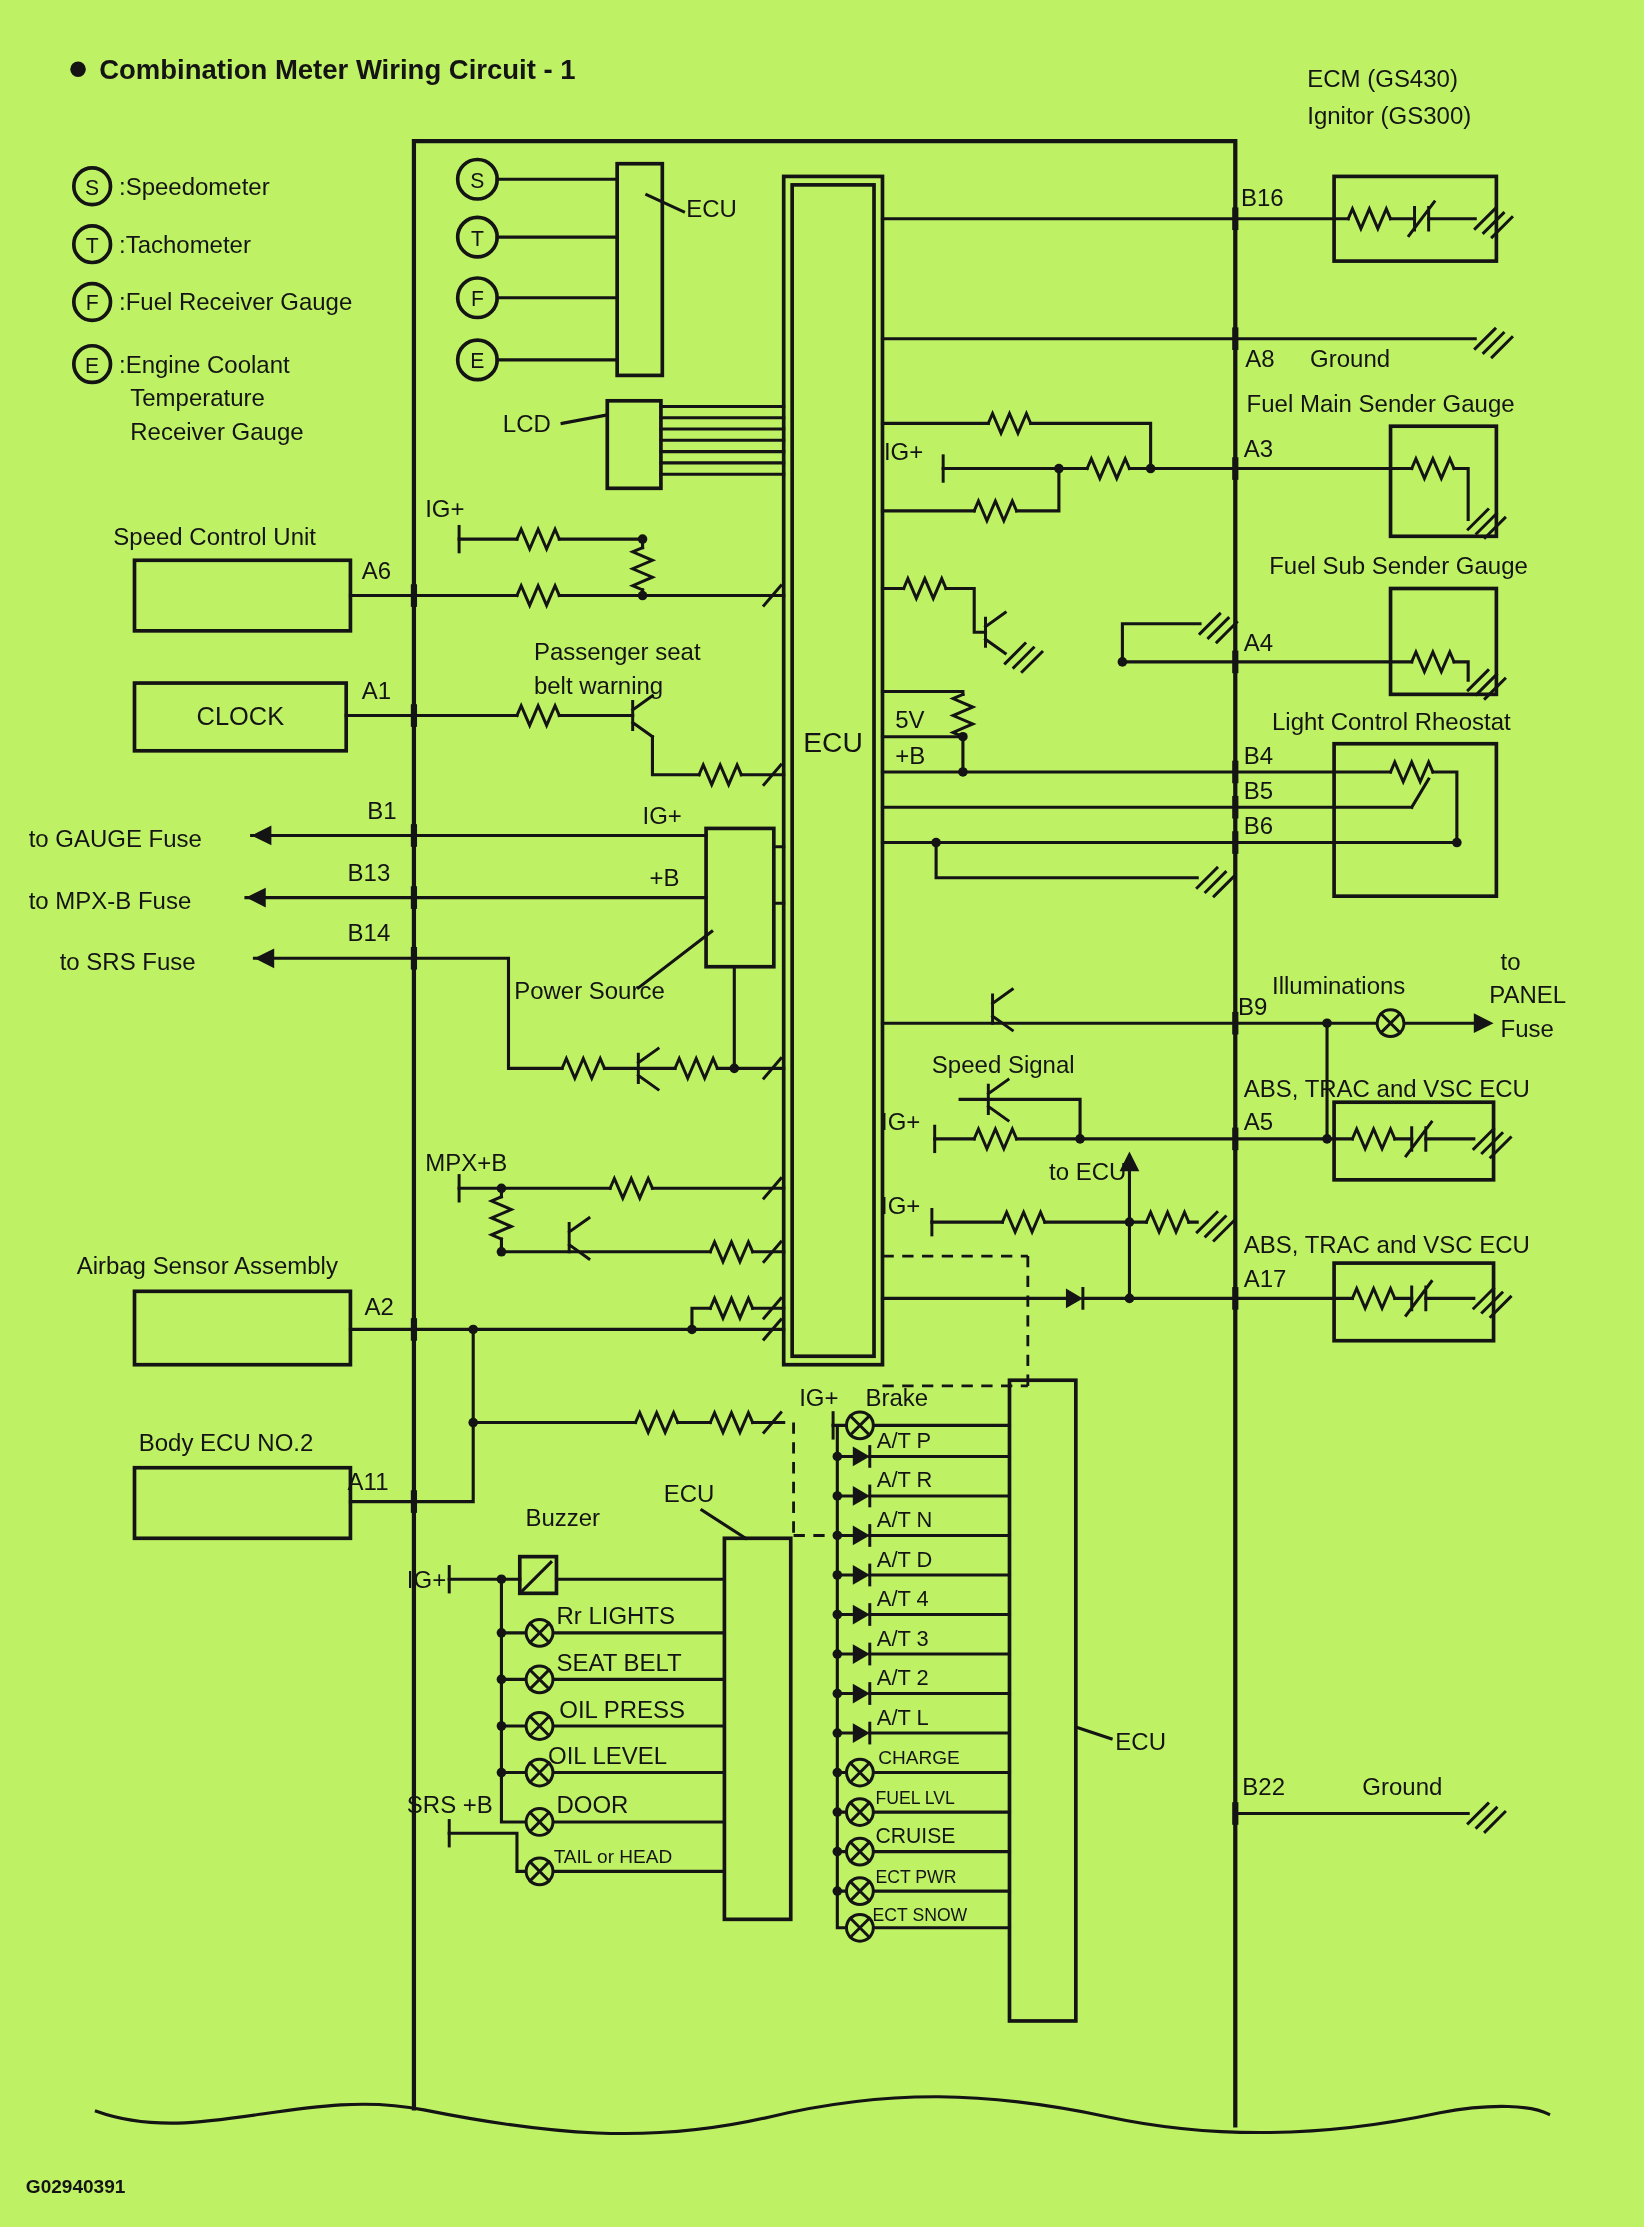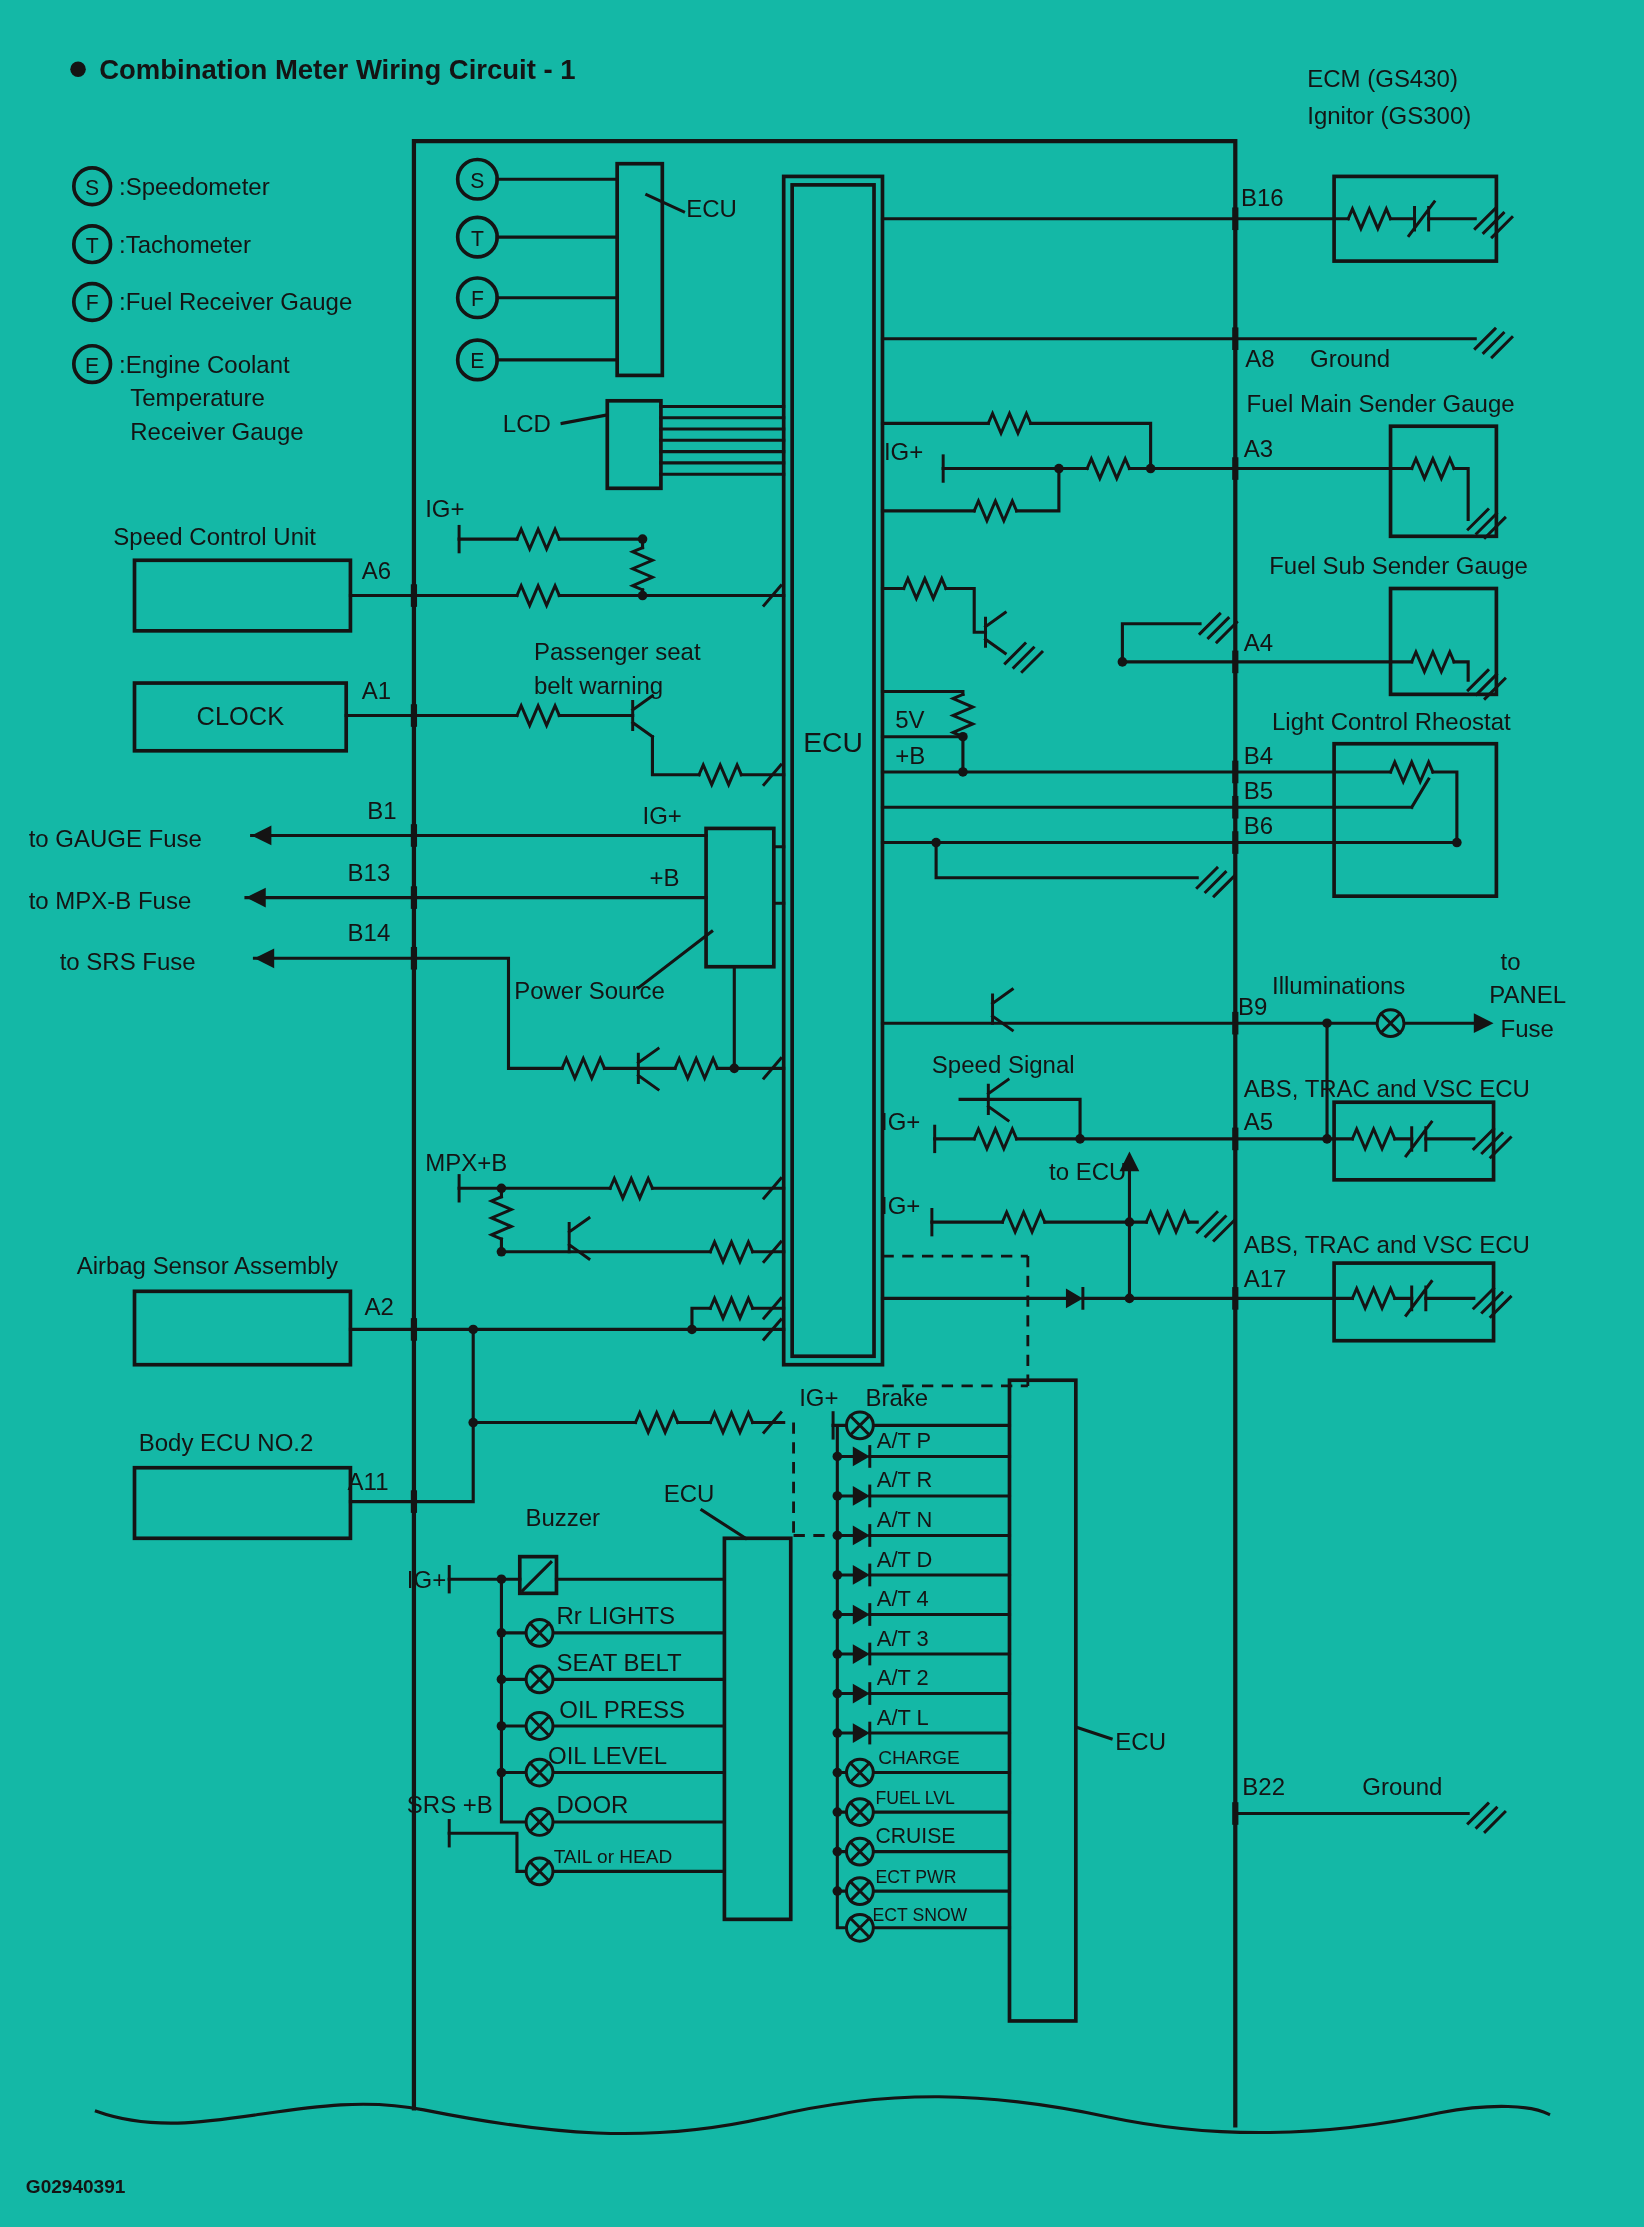--- a/index.html
+++ b/index.html
@@ -1,16 +1,16 @@
 <!DOCTYPE html>
 <html style="font-size:13.2px"><head>
 <meta charset="utf-8">
 <style>
   html,body{margin:0;padding:0;background:#fff;}
-  #page{width:1645px;height:2227px;background:#14b8a6;overflow:hidden;}
+  #page{width:1645px;height:2227px;background:#bef264;overflow:hidden;}
   svg{display:block;}
   .w{stroke:#141414;stroke-width:2.2;fill:none;stroke-linecap:square;}
   .w3{stroke-width:3;}
   .dash{stroke:#141414;stroke-width:2;fill:none;stroke-dasharray:8 6;}
   .box{fill:none;stroke:#141414;stroke-width:2.6;}
   .sym{stroke:#141414;stroke-width:2.1;fill:none;stroke-linecap:square;}
   .fill{fill:#141414;stroke:none;}
   .dot{fill:#141414;stroke:none;}
   text{fill:#141414;font-family:"Liberation Sans",sans-serif;font-size:17px;}
   .b{font-weight:bold;}

